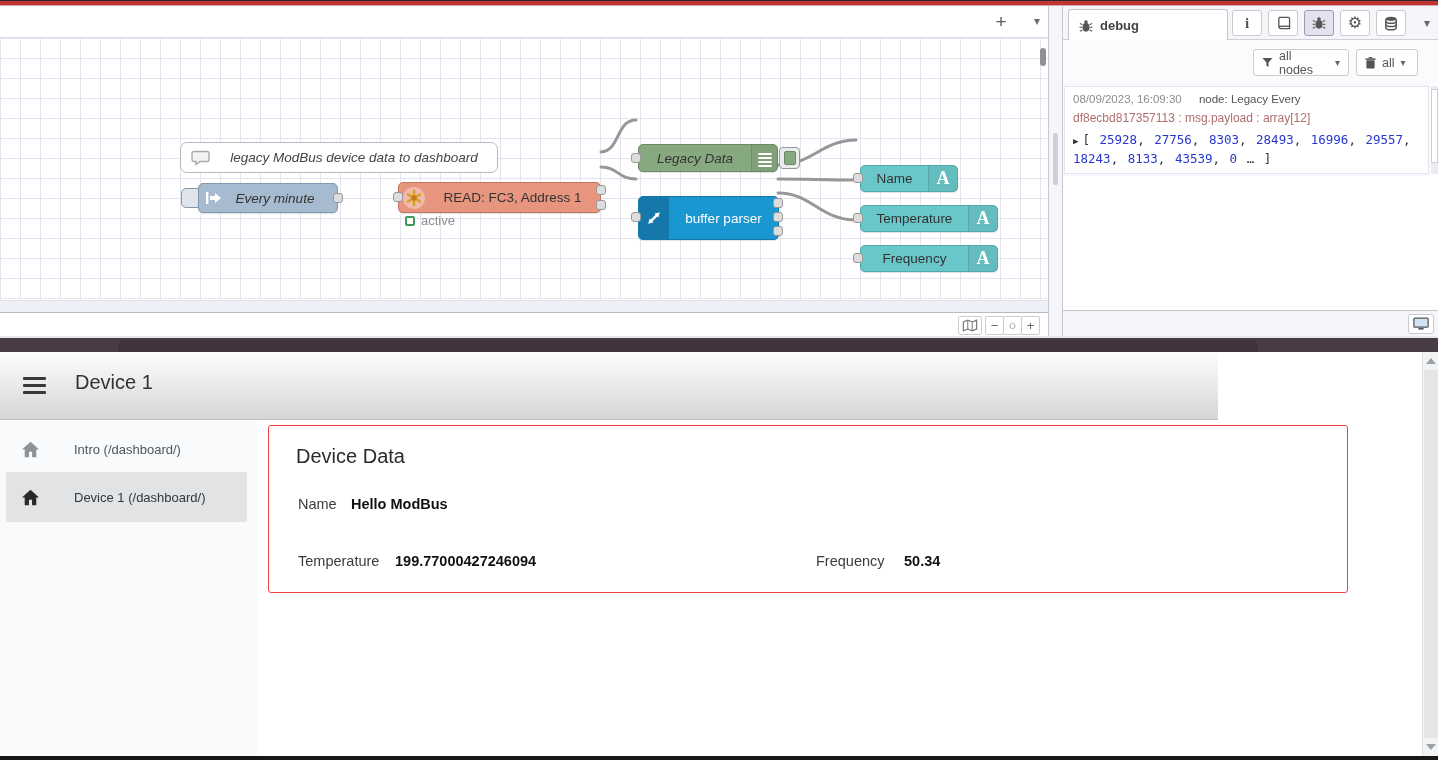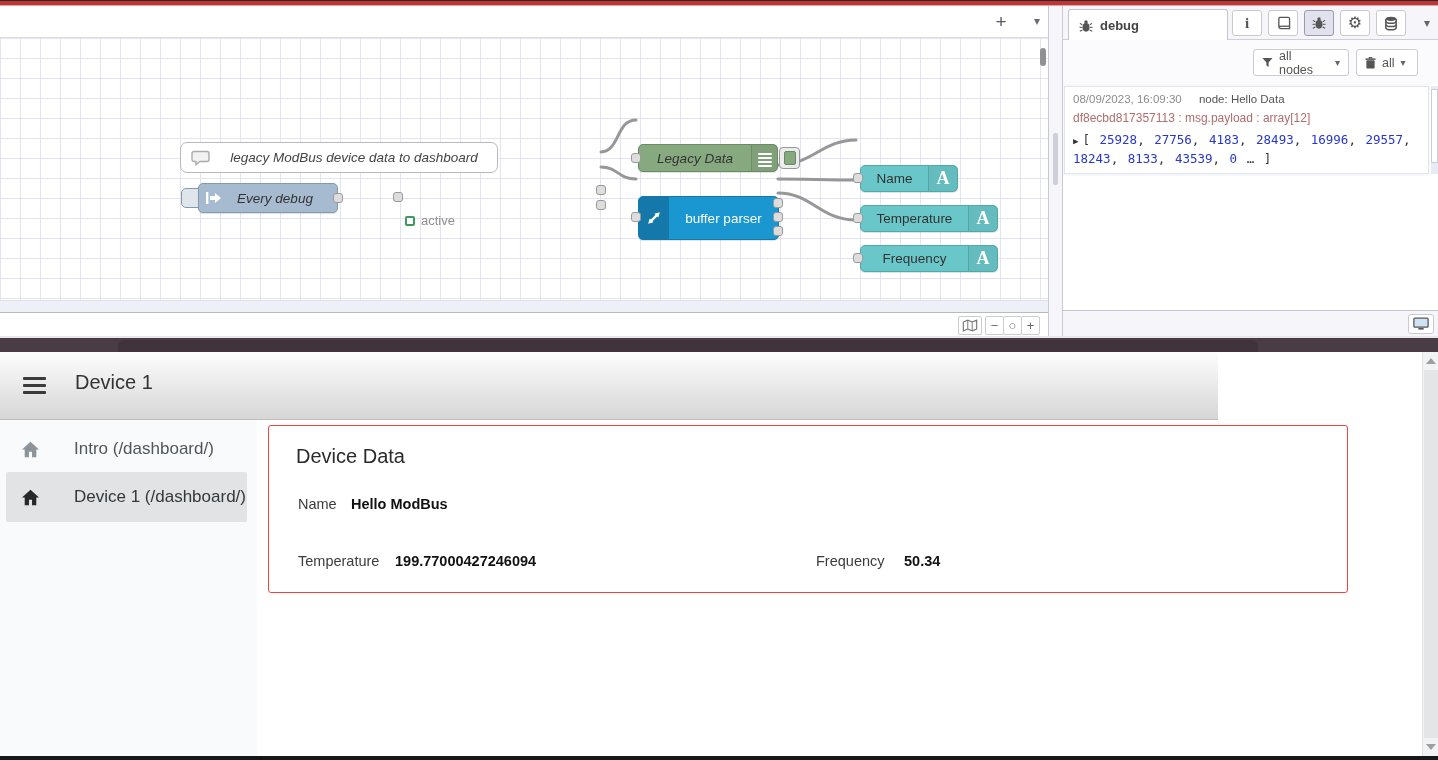--- a/index.html
+++ b/index.html
@@ -95,21 +95,21 @@
 
   
   #dash-header { left:0; top:352px; width:1218px; height:68px;
                  background:linear-gradient(#fdfdfd, #d6d6d6); border-bottom:1px solid #bdbdbd; }
   #burger { position:absolute; left:23px; top:25px; width:23px; height:17px; cursor:pointer; }
   #burger div { height:3px; background:#3a3a3a; margin-bottom:4px; border-radius:1px; }
   #dash-title { position:absolute; left:75px; top:19px; font-size:20px; color:#333; }
 
   #dash-nav { left:0; top:420px; width:257px; height:336px; background:#f8fafb; }
   .nav-item { position:absolute; left:6px; width:241px; height:50px; display:flex; align-items:center;
-              gap:34px; padding-left:15px; border-radius:2px; font-size:17px; color:#50565b; cursor:pointer; }
+              gap:34px; padding-left:15px; border-radius:2px; font-size:13px; color:#50565b; cursor:pointer; }
   .nav-item.active { background:#e1e3e4; color:#33383c; }
 
   #dash-main { left:257px; top:420px; width:1165px; height:336px; background:#fff; }
   #card { position:absolute; left:11px; top:5px; width:1080px; height:168px; background:#fff;
           border:1px solid #ef4444; border-radius:3px; }
   #card-title { position:absolute; left:27px; top:19px; font-size:20px; color:#2b2b2b; }
   .field-label { position:absolute; font-size:14.5px; color:#3c3c3c; }
   .field-value { position:absolute; font-size:14.5px; color:#111; font-weight:bold;text-align:right; }
 
   #dash-scroll { left:1422px; top:352px; width:16px; height:404px; background:#f2f3f4; border-left:1px solid #e2e2e2; }
@@ -151,24 +151,37 @@
     </div>
 
     <div class="abs inject-btn" style="left:181px; top:150px; width:18px; height:20px;"></div>
     <div class="node" style="left:198px; top:145px; width:140px; height:30px; background:#a6bbcf; border-color:#8399ad; font-style:italic;">
       <div class="icon-cell">
         <svg class="icon-svg" width="18" height="16" viewBox="0 0 18 16">
           <rect x="2" y="2" width="2.4" height="12" fill="#fff"></rect>
           <path d="M6 6 h5 V3 l6 5 -6 5 v-3 H6 z" fill="#fff"></path>
         </svg>
       </div>
-      <span class="lbl" style="padding-right:14px;">Every debug</span>
+      <span class="lbl" style="padding-right:14px;">Every minute</span>
     </div>
     <div class="port" style="left:333px; top:155px;"></div>
 
+    <div class="node" style="left:398px; top:144px; width:203px; height:31px; background:#e7957e; border-color:#c1765f;">
+      <div class="modbus-circle">
+        <svg class="icon-svg" width="20" height="20" viewBox="0 0 20 20">
+          <g stroke="#d8a01d" stroke-width="2.6" stroke-linecap="round">
+            <line x1="10" y1="3" x2="10" y2="17"></line>
+            <line x1="4" y1="6.5" x2="16" y2="13.5"></line>
+            <line x1="4" y1="13.5" x2="16" y2="6.5"></line>
+          </g>
+          <circle cx="10" cy="10" r="2.7" fill="#c77c1e"></circle>
+        </svg>
+      </div>
+      <span class="lbl">READ: FC3, Address 1</span>
+    </div>
     <div class="port" style="left:393px; top:154px;"></div>
     <div class="port" style="left:596px; top:147px;"></div>
     <div class="port" style="left:596px; top:162px;"></div>
     <div class="status-square" style="left:405px; top:178px;"></div>
     <div class="status-text" style="left:421px; top:175px;">active</div>
 
     <div class="node" style="left:638px; top:106px; width:140px; height:28px; background:#87a980; border-color:#6b8a64; font-style:italic;">
       <span class="lbl">Legacy Data</span>
       <div class="icon-right list-icon" style="width:26px;">
         <div style="box-shadow:0 4px 0 #fff, 0 8px 0 #fff, 0 -4px 0 #fff;"></div>
@@ -308,26 +321,26 @@
         </svg>
         <span>all</span>
         <span style="font-size:10px; color:#666;">▾</span>
       </div>
     </div>
 
     <div id="sb-msgs">
       <div id="msg-card">
         <div class="msg-line1">
           <span>08/09/2023, 16:09:30</span>
-          <span class="src">node: Hello Data</span>
+          <span class="src">node: Legacy Every</span>
         </div>
         <div class="msg-meta">df8ecbd817357113 : msg.payload : array[12]</div>
         <div class="msg-payload">
           <span class="caret">▶</span><span>[</span>
-          <span><span class="num">25928</span>, <span class="num">27756</span>, <span class="num">4183</span>, <span class="num">28493</span>, <span class="num">16996</span>, <span class="num">29557</span>, <span class="num">18243</span>, <span class="num">8133</span>, <span class="num">43539</span>, <span class="num">0</span> </span>
+          <span><span class="num">25928</span>, <span class="num">27756</span>, <span class="num">8303</span>, <span class="num">28493</span>, <span class="num">16996</span>, <span class="num">29557</span>, <span class="num">18243</span>, <span class="num">8133</span>, <span class="num">43539</span>, <span class="num">0</span> </span>
           <span>…</span> <span>]</span>
         </div>
       </div>
     </div>
     <div id="msg-scroll">
         <div class="thumb"></div>
       </div>
 
     <div id="sb-footer">
       <div class="sb-btn" style="top:3px; left:345px; width:26px; height:20px;">

